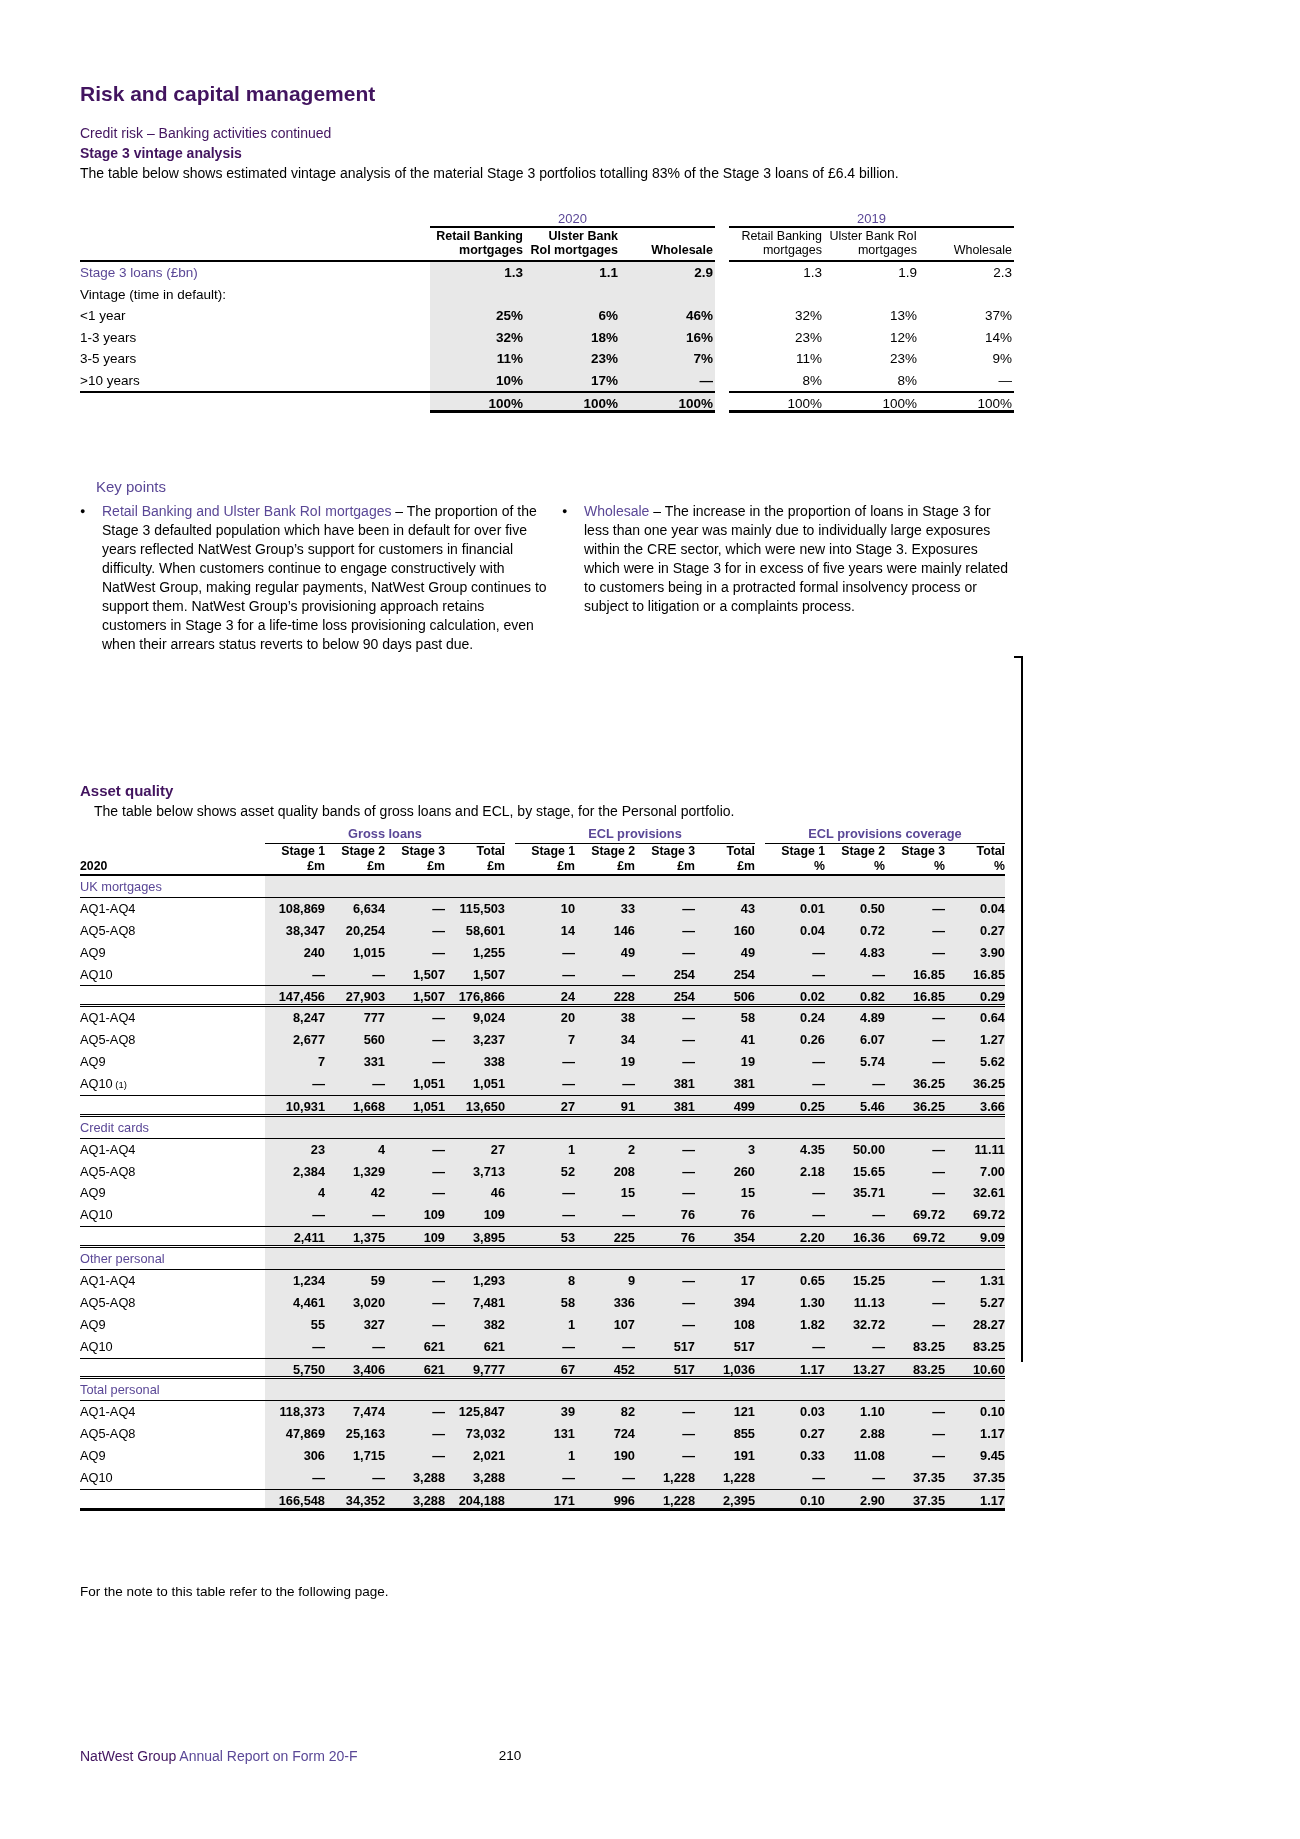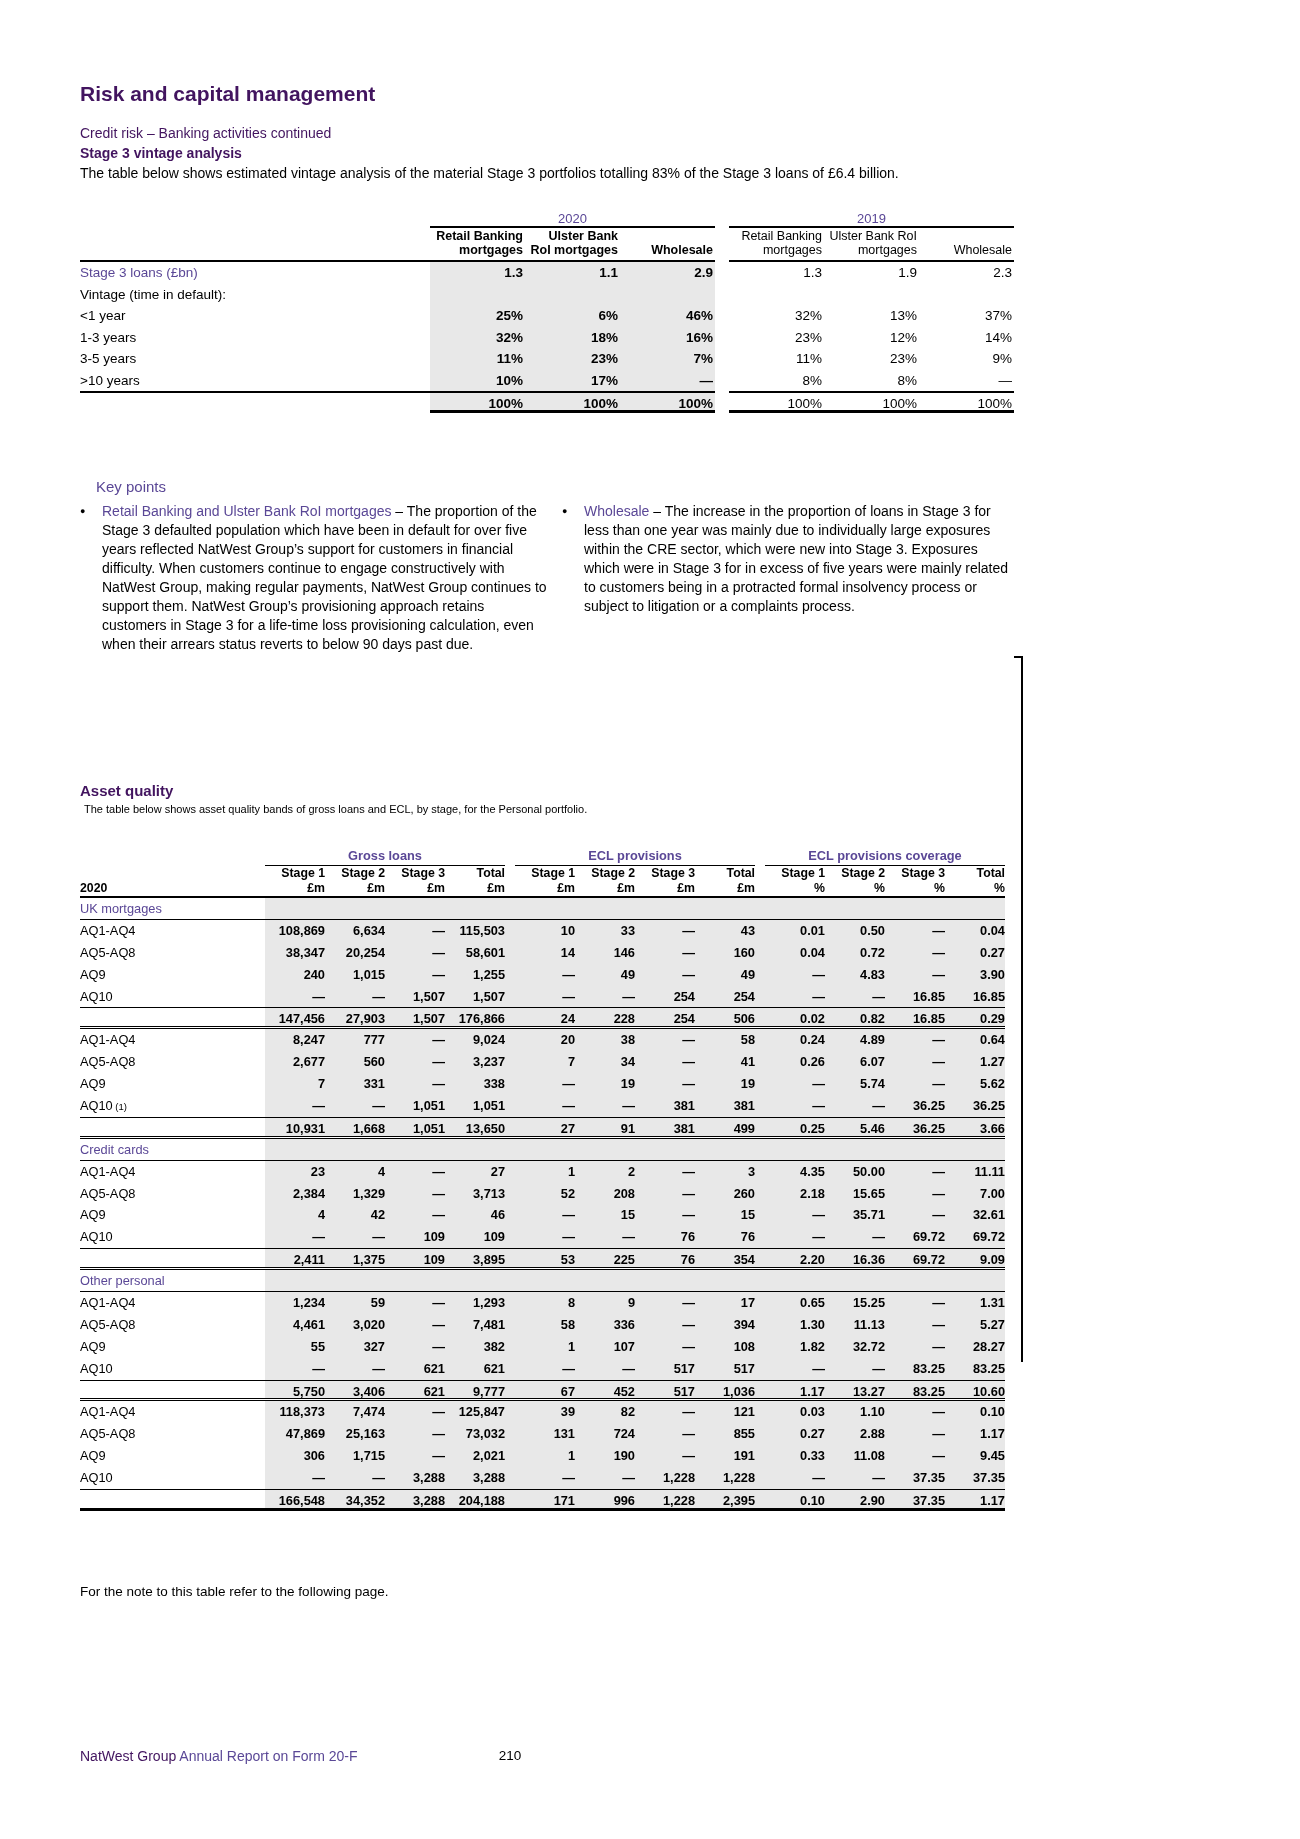--- a/index.html
+++ b/index.html
@@ -36,22 +36,22 @@
   
   .kp-head{left:96px;top:478px;font-size:15px;color:#5A4796}
   .kp-left{left:80px;top:502px;width:468px}
   .kp-right{left:562px;top:502px;width:452px}
   .bullet{display:flex;font-size:14px;line-height:19px}
   .dot{width:22px;font-size:9px;line-height:19px;flex:none}
   .btext{flex:1}
 
   
   .h3{left:80px;top:782px;font-size:15px;font-weight:700;color:#42145F}
-  .intro2{left:84px;top:803px;font-size:11px}
-  .atable{left:80px;top:848px;width:925px;font-size:12.8px}
+  .intro2{left:94px;top:803px;font-size:14px}
+  .atable{left:80px;top:826px;width:925px;font-size:12.8px}
   .arow{display:flex;height:21.9px;line-height:21.9px}
   .alabel{width:185px}
   .acell{width:60px;text-align:right;background:#E8E8E8;font-weight:700}
   .agap{width:10px;background:#E8E8E8}
   .afill{width:740px;background:#E8E8E8}
   .asec{border-bottom:1px solid #000}
   .atotal{border-top:1px solid #000;border-bottom:3px double #000}
   .atotal.afinal{border-bottom:3px solid #000}
   .fnote{font-size:9.5px}
   .ahead-groups{display:flex;height:18px;line-height:16px}
@@ -585,20 +585,24 @@
           <div class="acell">67</div>
           <div class="acell">452</div>
           <div class="acell">517</div>
           <div class="acell">1,036</div>
           <div class="agap"></div>
           <div class="acell">1.17</div>
           <div class="acell">13.27</div>
           <div class="acell">83.25</div>
           <div class="acell">10.60</div>
         </div>
+        <div class="arow asec">
+          <div class="alabel pM">Total personal</div>
+          <div class="afill"></div>
+        </div>
         <div class="arow">
           <div class="alabel">AQ1-AQ4</div>
           <div class="acell">118,373</div>
           <div class="acell">7,474</div>
           <div class="acell">—</div>
           <div class="acell">125,847</div>
           <div class="agap"></div>
           <div class="acell">39</div>
           <div class="acell">82</div>
           <div class="acell">—</div>

